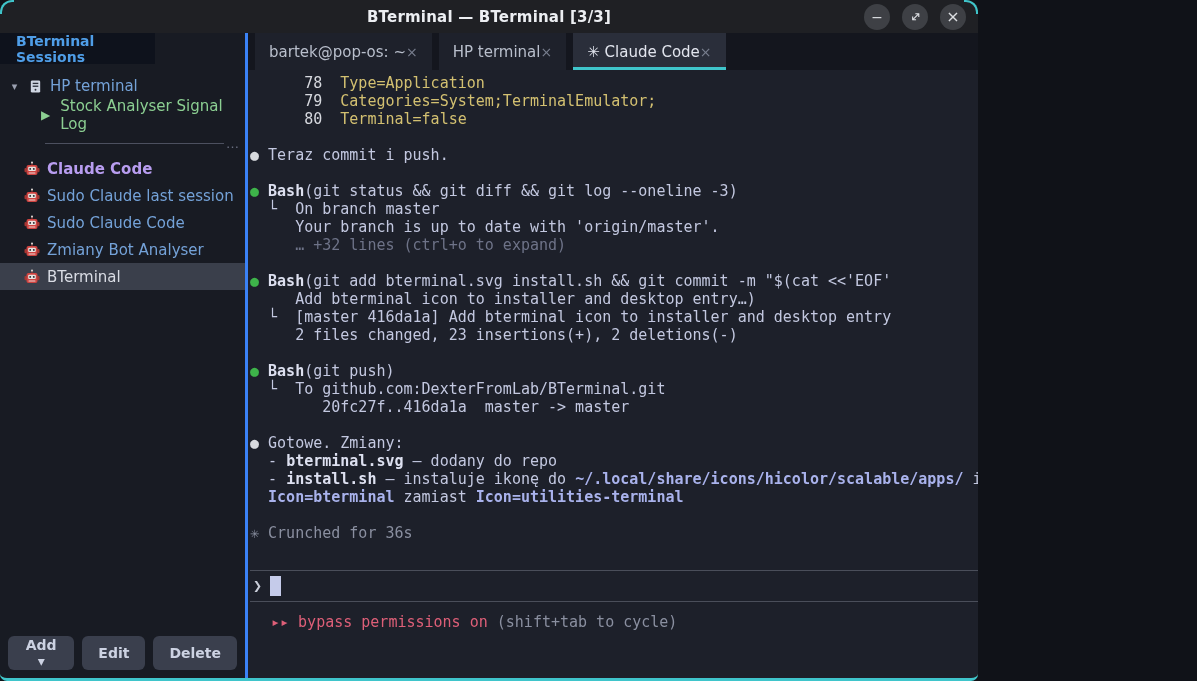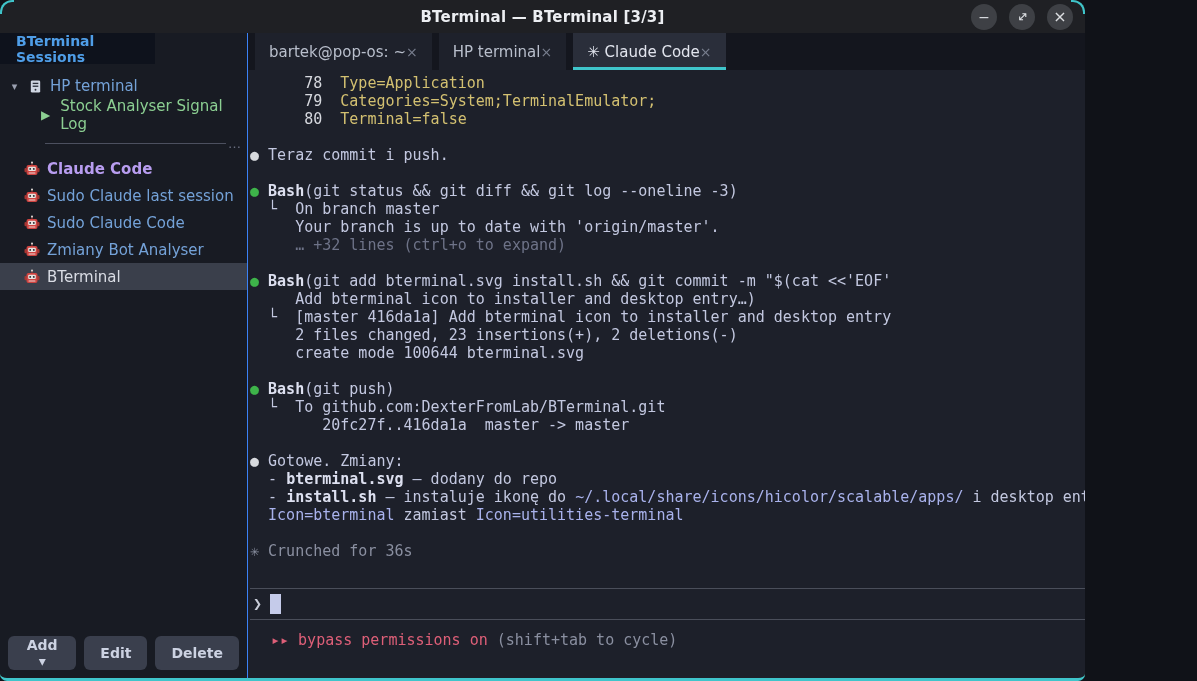--- a/index.html
+++ b/index.html
@@ -1,18 +1,18 @@
 <!DOCTYPE html>
 <html><head>
 <meta charset="utf-8">
 <style>
   * { margin:0; padding:0; box-sizing:border-box; }
   html,body { width:1197px; height:681px; background:#101218; font-family:"DejaVu Sans", sans-serif; }
   .window {
-    width:1085px; height:681px; display:flex; flex-direction:column;
+    width:978px; height:681px; display:flex; flex-direction:column;
     background:#5eead4; border-bottom:3px solid #3fc5cb;
     border-radius:12px 12px 7px 7px; overflow:hidden; position:relative;
   }
   .corner-accent { position:absolute; width:14px; height:14px; top:0; z-index:5; pointer-events:none; }
   .corner-accent.left  { left:0;  border-top:2px solid #3fc5cb; border-left:2px solid #3fc5cb; border-top-left-radius:12px; }
   .corner-accent.right { right:0; border-top:2px solid #3fc5cb; border-right:2px solid #3fc5cb; border-top-right-radius:12px; }
 
   
   .titlebar { height:33px; background:#1f2024; flex:0 0 auto; position:relative; display:flex; align-items:center; }
   .titlebar .title {
@@ -25,21 +25,21 @@
     color:#dcdee2; font-size:14px; line-height:1; display:flex; align-items:center; justify-content:center;
     font-family:"DejaVu Sans", sans-serif; cursor:default;
   }
   .wbtn .rot45 { display:inline-block; transform:rotate(-45deg); font-size:13px; }
   .wbtn.close { font-size:16px; }
 
   
   .main { flex:1; display:flex; min-height:0; }
 
   
-  .sidebar { width:248px; flex:0 0 248px; background:#181b23; border-right:1px solid #3b82f6; display:flex; flex-direction:column; }
+  .sidebar { width:248px; flex:0 0 248px; background:#181b23; border-right:3px solid #3b82f6; display:flex; flex-direction:column; }
   .sidebar-header {
     height:31px; width:155px; background:#0e121c; color:#4f9ee8;
     font-size:14px; font-weight:bold; display:flex; align-items:center; padding-left:16px;
   }
   .tree { margin-top:8px; }
   .row { display:flex; align-items:center; cursor:default; }
   .row-host { height:28px; padding-left:8px; gap:7px; }
   .caret { color:#9aa0b0; font-size:11px; width:13px; text-align:center; }
   .host-label { color:#74a2d8; font-size:15px; }
   .row-running { height:30px; padding-left:41px; gap:10px; }
@@ -80,21 +80,21 @@
     color:#c3c8e0; display:flex; flex-direction:column;
   }
   .tline { height:18px; white-space:pre; }
   .sg-num   { color:#d6d8de; }
   .sg-yellow{ color:#d3c071; }
   .sg-text  { color:#c3c8e0; }
   .sg-bold  { color:#dde0f0; font-weight:bold; }
   .sg-dim   { color:#6e7388; }
   .sg-gb    { color:#3eb44a; }
   .sg-wb    { color:#d8dade; }
-  .sg-code  { color:#a9b2ec; }
+  .sg-code  { color:#a9b2ec;font-weight:bold; }
   .sg-gray  { color:#8a8fa0; }
   .sg-red   { color:#de5f78; }
 
   .term-input {
     margin-top:28px; height:32px; border-top:1px solid #4a4e5a; border-bottom:1px solid #4a4e5a;
     display:flex; align-items:center; padding-left:3px;
   }
   .prompt-chevron { color:#c8ccd8; font-size:15px; }
   .cursor-block { display:inline-block; width:11px; height:20px; background:#c5cbea; margin-left:8px; }
   .term-status { padding:11px 0 0 21px; white-space:pre; }
@@ -264,21 +264,20 @@
             <div class="tline"> </div>
             <div class="tline"><span class="sg-gb">● </span><span class="sg-bold">Bash</span><span class="sg-text">(git status &amp;&amp; git diff &amp;&amp; git log --oneline -3)</span></div>
             <div class="tline"><span class="sg-text">  └  On branch master</span></div>
             <div class="tline"><span class="sg-text">     Your branch is up to date with 'origin/master'.</span></div>
             <div class="tline"><span class="sg-dim">     … +32 lines (ctrl+o to expand)</span></div>
             <div class="tline"> </div>
             <div class="tline"><span class="sg-gb">● </span><span class="sg-bold">Bash</span><span class="sg-text">(git add bterminal.svg install.sh &amp;&amp; git commit -m "$(cat &lt;&lt;'EOF'</span></div>
             <div class="tline"><span class="sg-text">     Add bterminal icon to installer and desktop entry…)</span></div>
             <div class="tline"><span class="sg-text">  └  [master 416da1a] Add bterminal icon to installer and desktop entry</span></div>
             <div class="tline"><span class="sg-text">     2 files changed, 23 insertions(+), 2 deletions(-)</span></div>
-            <div class="tline"><span class="sg-text">     create mode 100644 bterminal.svg</span></div>
             <div class="tline"> </div>
             <div class="tline"><span class="sg-gb">● </span><span class="sg-bold">Bash</span><span class="sg-text">(git push)</span></div>
             <div class="tline"><span class="sg-text">  └  To github.com:DexterFromLab/BTerminal.git</span></div>
             <div class="tline"><span class="sg-text">        20fc27f..416da1a  master -&gt; master</span></div>
             <div class="tline"> </div>
             <div class="tline"><span class="sg-wb">● </span><span class="sg-text">Gotowe. Zmiany:</span></div>
             <div class="tline"><span class="sg-text">  - </span><span class="sg-bold">bterminal.svg</span><span class="sg-text"> — dodany do repo</span></div>
             <div class="tline"><span class="sg-text">  - </span><span class="sg-bold">install.sh</span><span class="sg-text"> — instaluje ikonę do </span><span class="sg-code">~/.local/share/icons/hicolor/scalable/apps/</span><span class="sg-text"> i desktop entry używa</span></div>
             <div class="tline"><span class="sg-code">  Icon=bterminal</span><span class="sg-text"> zamiast </span><span class="sg-code">Icon=utilities-terminal</span></div>
             <div class="tline"> </div>

